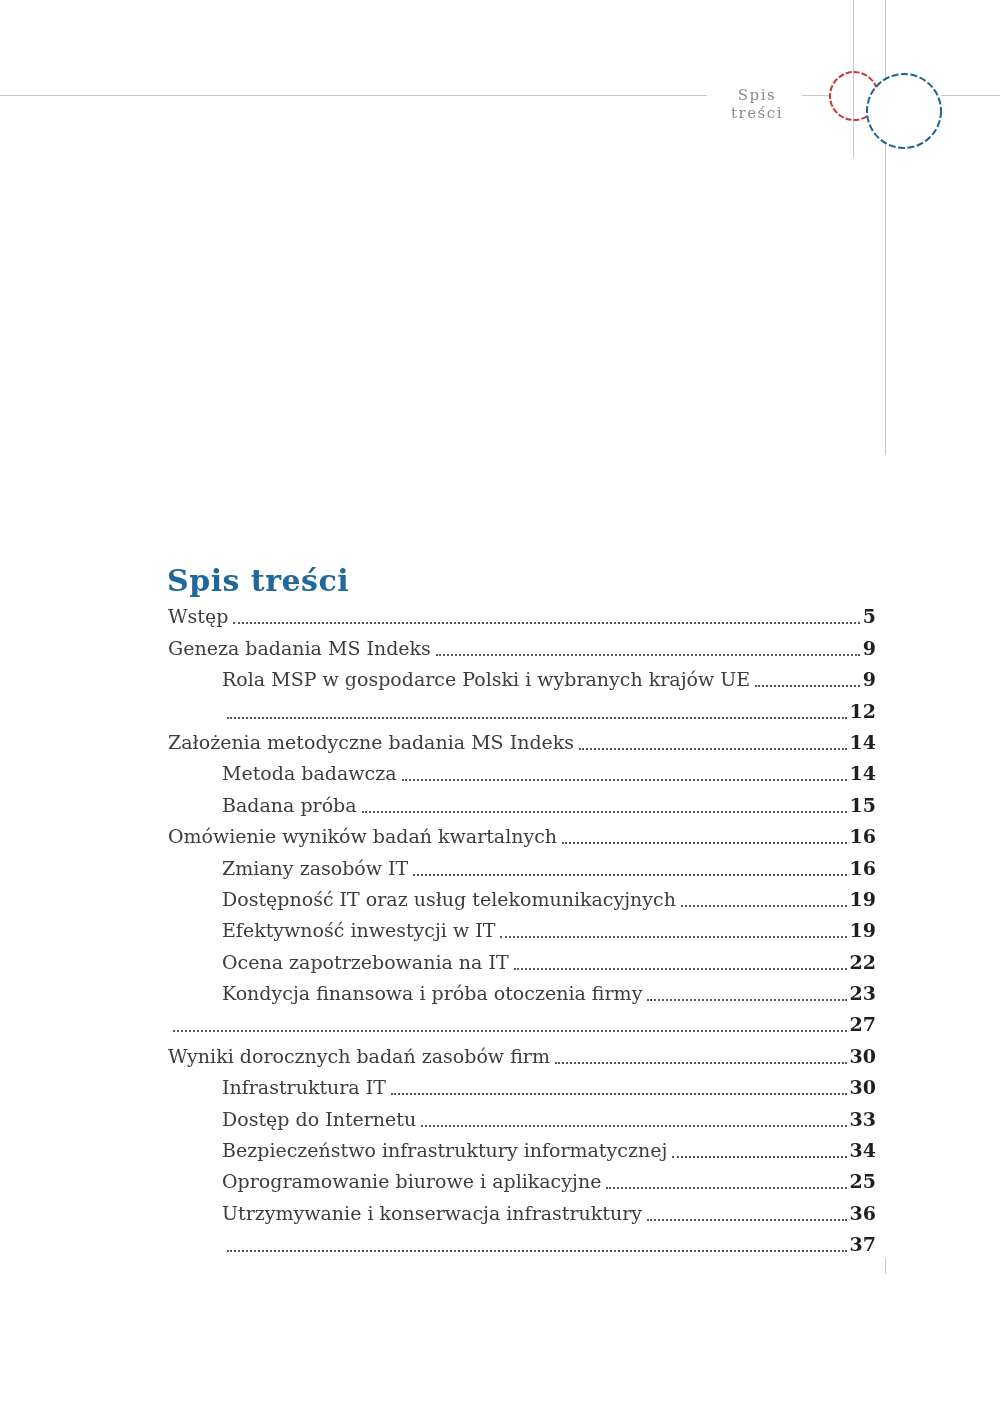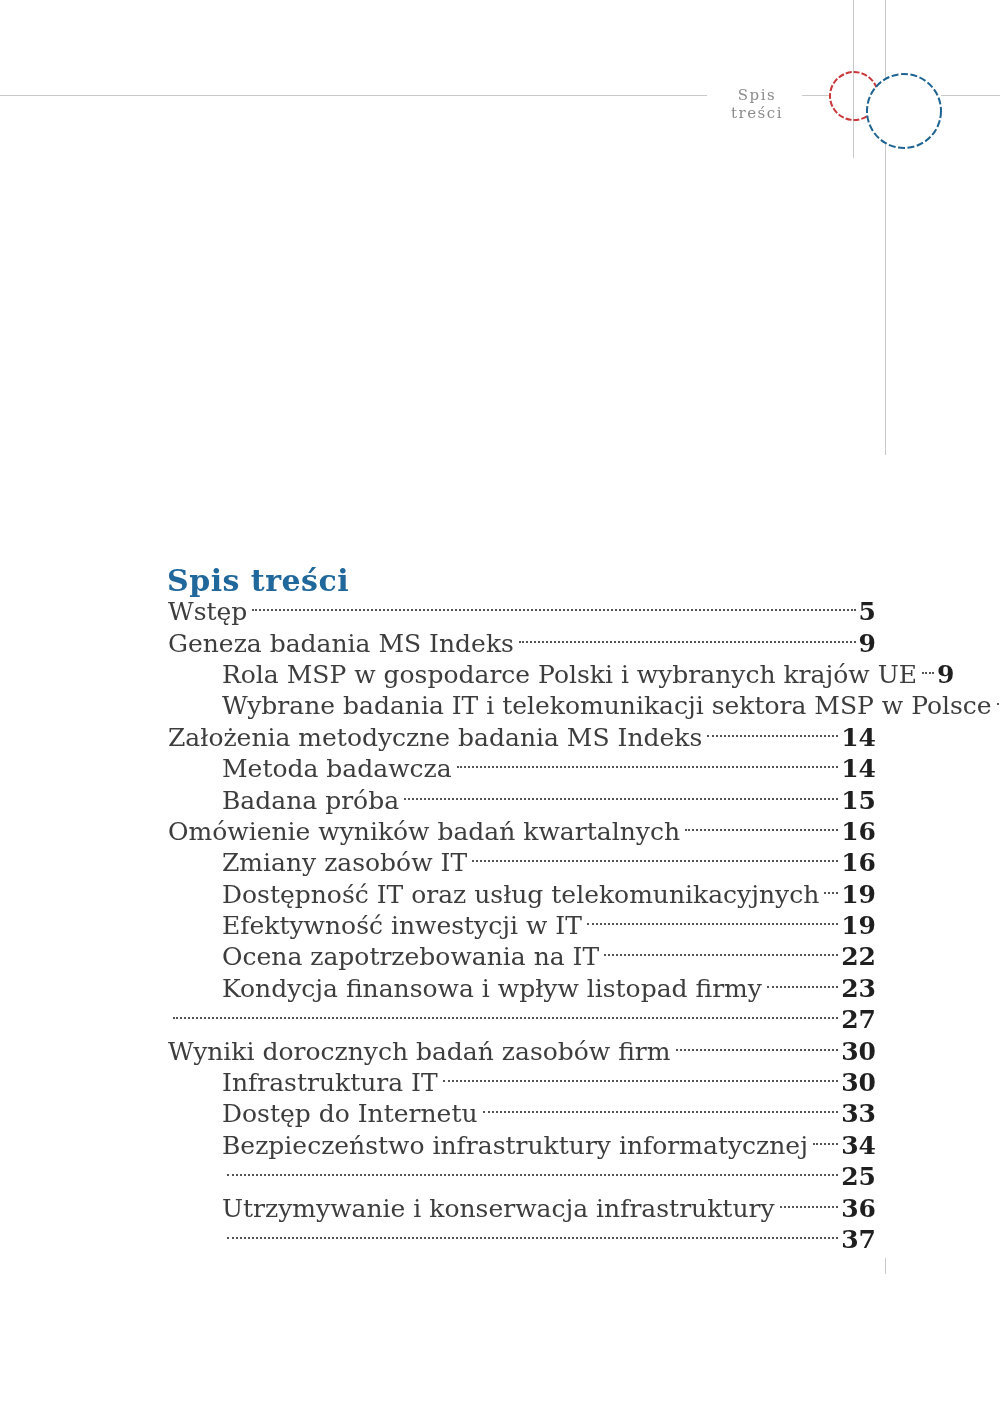--- a/index.html
+++ b/index.html
@@ -54,23 +54,23 @@
 
   
   .toc-list {
     position: absolute;
     top: 596px;
     left: 168px;
     width: 708px;
   }
   .toc-row {
     display: flex;
-    align-items: center;
+    align-items: flex-end;
     height: 31.4px;
-    font-size: 25px;
+    font-size: 19px;
     color: #3d3d3d;
     white-space: nowrap;
   }
   .toc-row.level-1 { padding-left: 54px; }
   .toc-entry-label { flex: 0 0 auto; }
   .toc-leader {
     flex: 1 1 auto;
     border-bottom: 2px dotted #555555;
     margin: 0 3px 3px 5px;
     min-width: 12px;
@@ -122,21 +122,20 @@
       <span class="toc-entry-label">Geneza badania MS Indeks</span>
       <span class="toc-leader"></span>
       <span class="toc-entry-page">9</span>
     </div>
       <div class="toc-row level-1">
       <span class="toc-entry-label">Rola MSP w gospodarce Polski i wybranych krajów UE</span>
       <span class="toc-leader"></span>
       <span class="toc-entry-page">9</span>
     </div>
       <div class="toc-row level-1">
-      <span class="toc-entry-label">Wybrane badania IT i telekomunikacji sektora MSP w Polsce</span>
       <span class="toc-leader"></span>
       <span class="toc-entry-page">12</span>
     </div>
       <div class="toc-row level-0">
       <span class="toc-entry-label">Założenia metodyczne badania MS Indeks</span>
       <span class="toc-leader"></span>
       <span class="toc-entry-page">14</span>
     </div>
       <div class="toc-row level-1">
       <span class="toc-entry-label">Metoda badawcza</span>
@@ -167,21 +166,21 @@
       <span class="toc-entry-label">Efektywność inwestycji w IT</span>
       <span class="toc-leader"></span>
       <span class="toc-entry-page">19</span>
     </div>
       <div class="toc-row level-1">
       <span class="toc-entry-label">Ocena zapotrzebowania na IT</span>
       <span class="toc-leader"></span>
       <span class="toc-entry-page">22</span>
     </div>
       <div class="toc-row level-1">
-      <span class="toc-entry-label">Kondycja finansowa i wpływ listopad firmy</span>
+      <span class="toc-entry-label">Kondycja finansowa i próba otoczenia firmy</span>
       <span class="toc-leader"></span>
       <span class="toc-entry-page">23</span>
     </div>
       <div class="toc-row level-0">
       <span class="toc-leader"></span>
       <span class="toc-entry-page">27</span>
     </div>
       <div class="toc-row level-0">
       <span class="toc-entry-label">Wyniki dorocznych badań zasobów firm</span>
       <span class="toc-leader"></span>
@@ -196,20 +195,21 @@
       <span class="toc-entry-label">Dostęp do Internetu</span>
       <span class="toc-leader"></span>
       <span class="toc-entry-page">33</span>
     </div>
       <div class="toc-row level-1">
       <span class="toc-entry-label">Bezpieczeństwo infrastruktury informatycznej</span>
       <span class="toc-leader"></span>
       <span class="toc-entry-page">34</span>
     </div>
       <div class="toc-row level-1">
+      <span class="toc-entry-label">Oprogramowanie biurowe i aplikacyjne</span>
       <span class="toc-leader"></span>
       <span class="toc-entry-page">25</span>
     </div>
       <div class="toc-row level-1">
       <span class="toc-entry-label">Utrzymywanie i konserwacja infrastruktury</span>
       <span class="toc-leader"></span>
       <span class="toc-entry-page">36</span>
     </div>
       <div class="toc-row level-1">
       <span class="toc-leader"></span>

